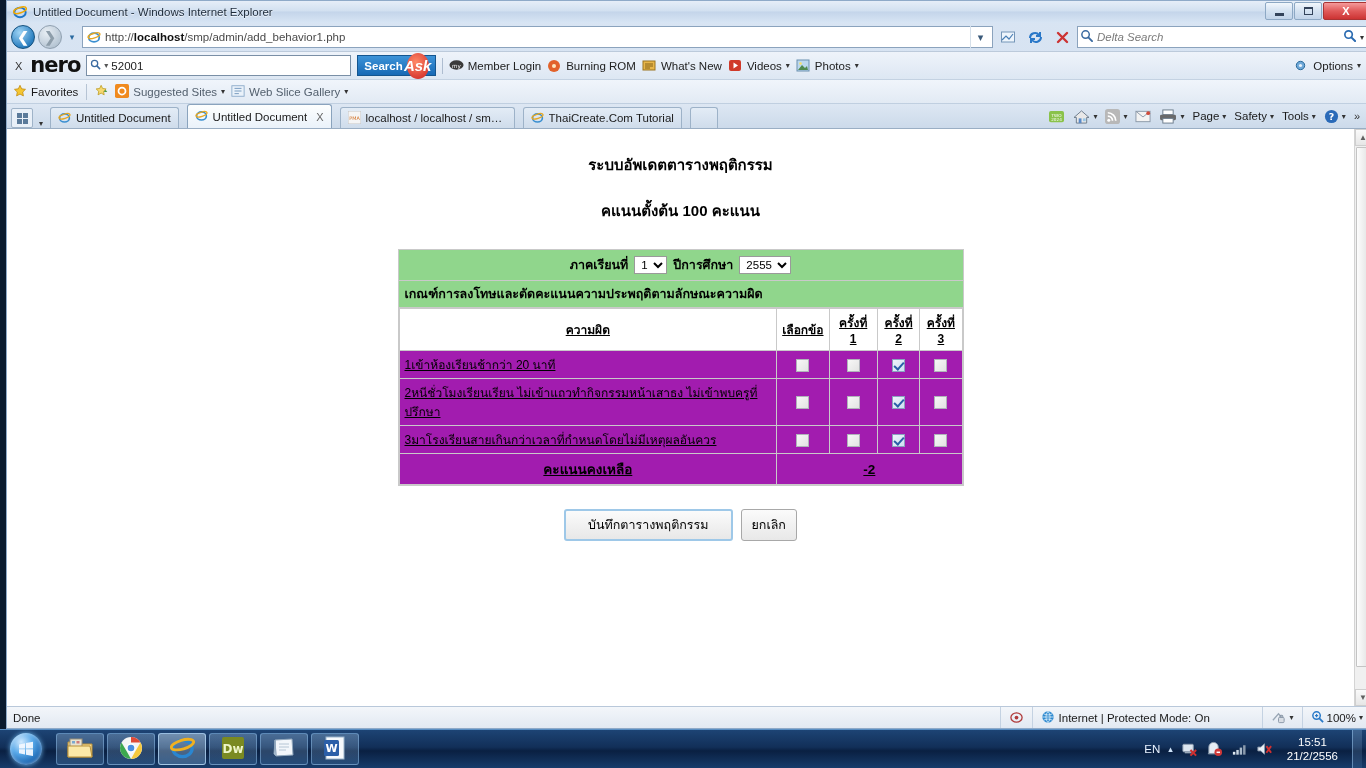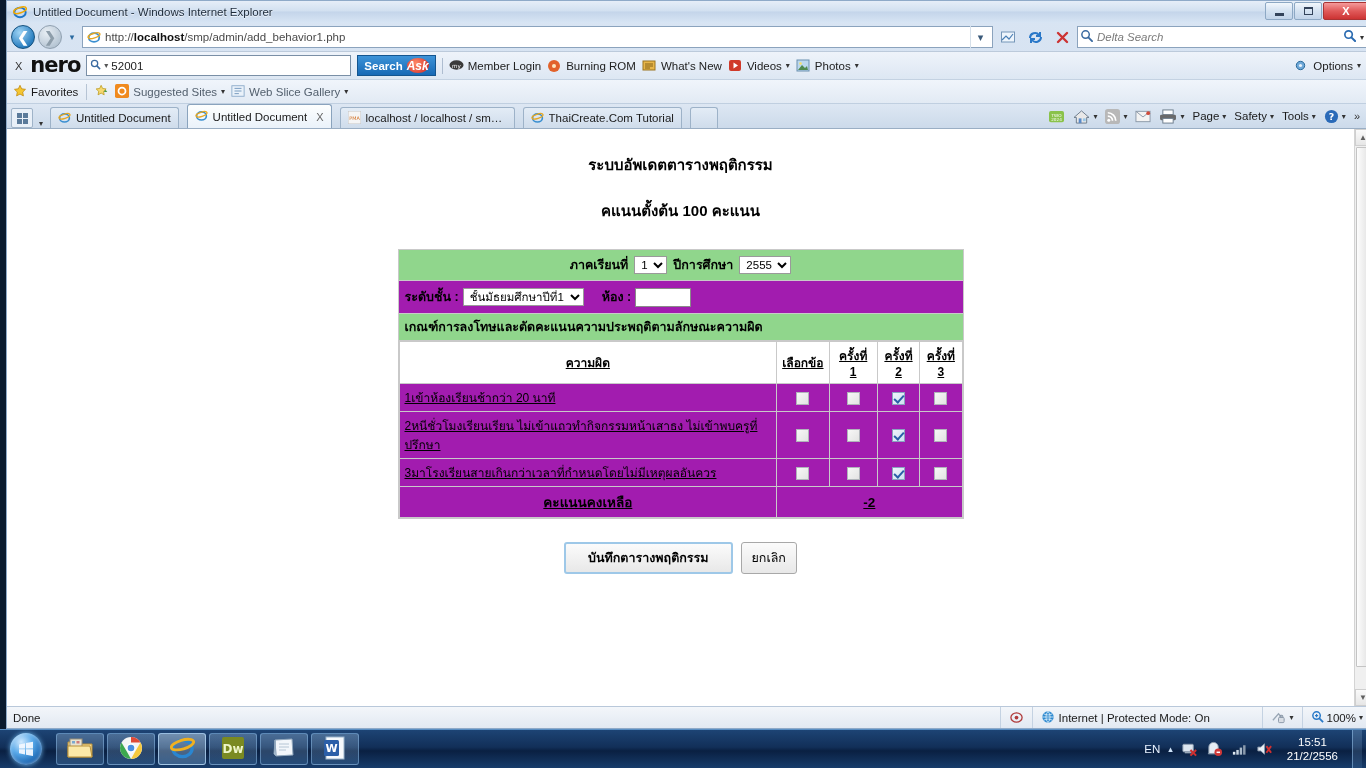--- a/index.html
+++ b/index.html
@@ -139,23 +139,23 @@
   .ask-field .caret { color: #555; font-size: 8px; }
   .ask-field .val { font-size: 11.5px; color: #222; }
   .ask-btn {
     height: 21px; flex: none;
     background: linear-gradient(to bottom, #3d93d8, #1769b5);
     border: 1px solid #14558f;
     color: #fff; font-weight: bold; font-size: 11.5px;
     display: flex; align-items: center; gap: 4px; padding: 0 6px;
   }
   .ask-logo {
-    width: 22px; height: 15px; border-radius: 50%;
+    width: 22px; height: 26px; border-radius: 50%;
     background: radial-gradient(circle at 40% 35%, #f86, #c22);
-    color: #fff; font-size: 12px; font-weight: bold; font-style: italic;
+    color: #fff; font-size: 15px; font-weight: bold; font-style: italic;
     display: flex; align-items: center; justify-content: center;
   }
   .nero-sep { width: 1px; height: 16px; background: #aebdd0; }
   .nero-item {
     display: flex; align-items: center; gap: 4px;
     font-size: 11.5px; color: #222; white-space: nowrap;
   }
   .nero-opts {
     margin-left: auto; display: flex; align-items: center; gap: 4px;
     font-size: 11.5px; color: #222; padding-right: 4px;
@@ -343,21 +343,21 @@
     border: solid #2a5fa8;
     border-width: 0 2px 2px 0;
     transform: rotate(42deg);
   }
   .btnrow {
     margin: 23px auto 0 auto; text-align: center;
     display: flex; justify-content: center; gap: 8px;
   }
   .btn-primary {
     font-family: "Liberation Sans", sans-serif;
-    font-size: 12.5px; font-weight: bold; color: #000;
+    font-size: 12.5px; font-weight: normal; color: #000;
     padding: 4px 22px;
     background: linear-gradient(to bottom,#fbfbfb,#e8e8e8);
     border: 2px solid #9ec8e8; border-radius: 3px;
   }
   .btn-plain {
     font-family: "Liberation Sans", sans-serif;
     font-size: 12.5px; color: #000;
     padding: 4px 10px;
     background: linear-gradient(to bottom,#fbfbfb,#e8e8e8);
     border: 1px solid #a8a8a8; border-radius: 3px;
@@ -758,28 +758,20 @@
             <select class="mini">
               <option>1</option>
             </select>
             <span class="lbl">ปีการศึกษา</span>
             <select class="mini">
               <option>2555</option>
             </select>
           </div>
 
 
-          <div class="row-line">
-            <span>ระดับชั้น :</span>
-            <select class="mini">
-              <option>ชั้นมัธยมศึกษาปีที่1</option>
-            </select>
-            <span style="margin-left:14px;">ห้อง :</span>
-            <input class="txt small" type="text" value="" style="">
-          </div>
 
           <div class="green-band">เกณฑ์การลงโทษและตัดคะแนนความประพฤติตามลักษณะความผิด</div>
 
           <table class="behav">
             <thead>
               <tr>
                 <th class="desc">ความผิด</th>
                 <th class="c1">เลือกข้อ</th>
                 <th class="c2">ครั้งที่ 1</th>
                 <th class="c3">ครั้งที่ 2</th>

